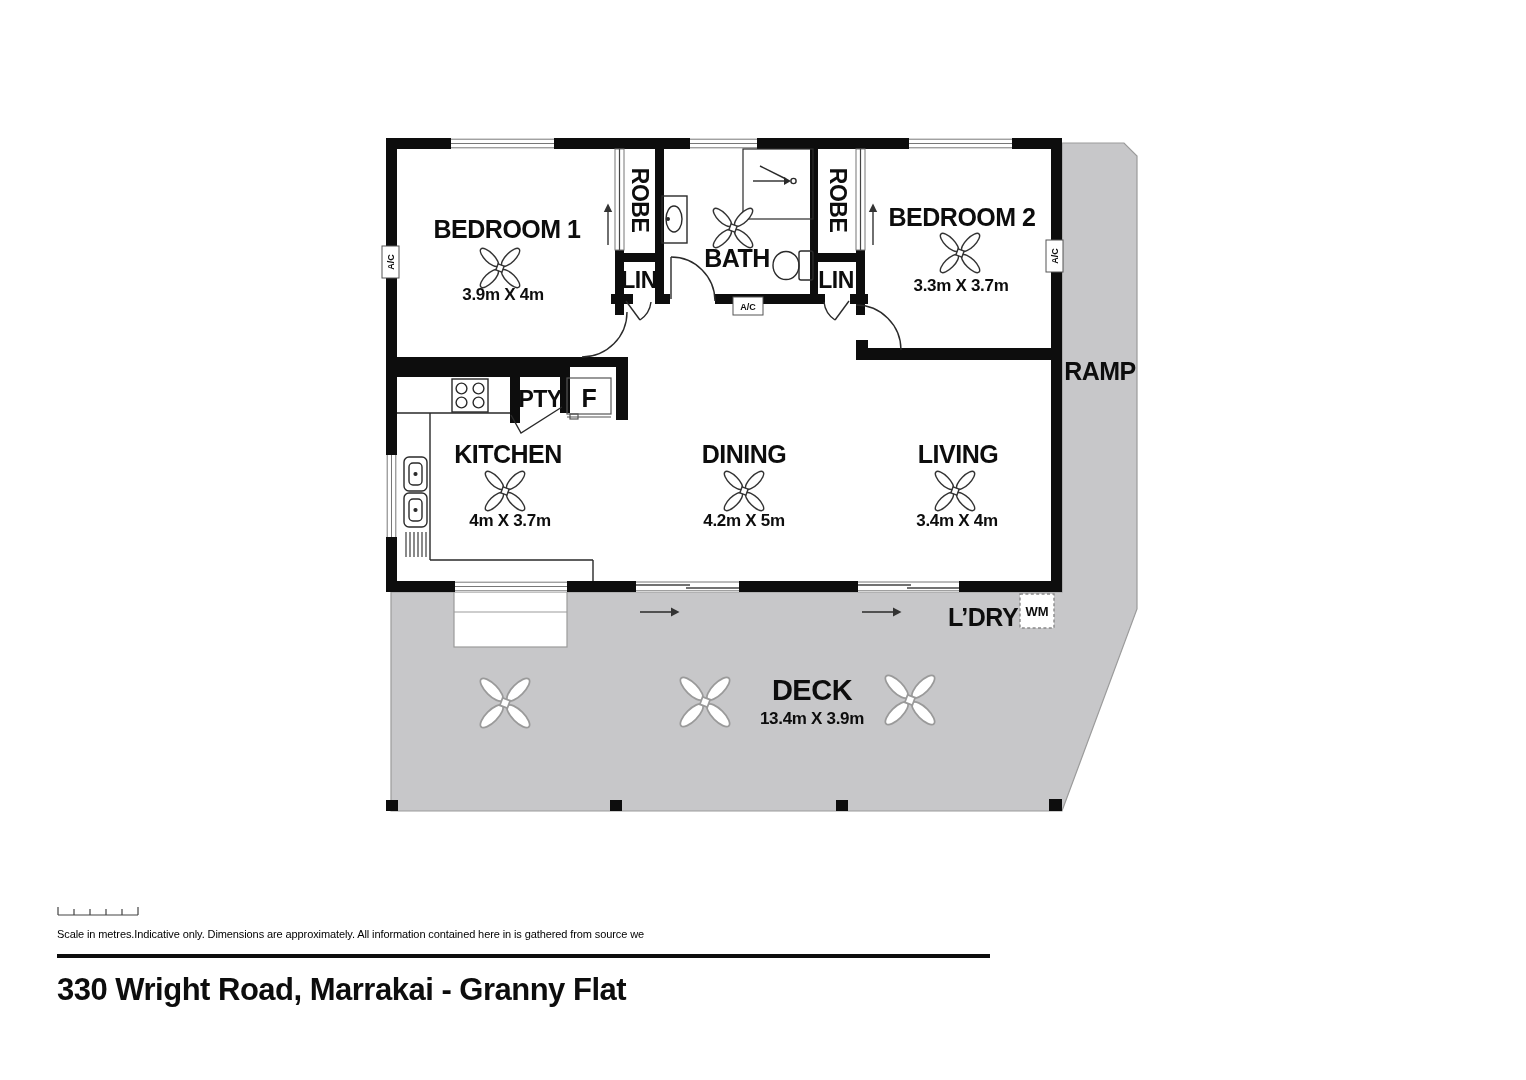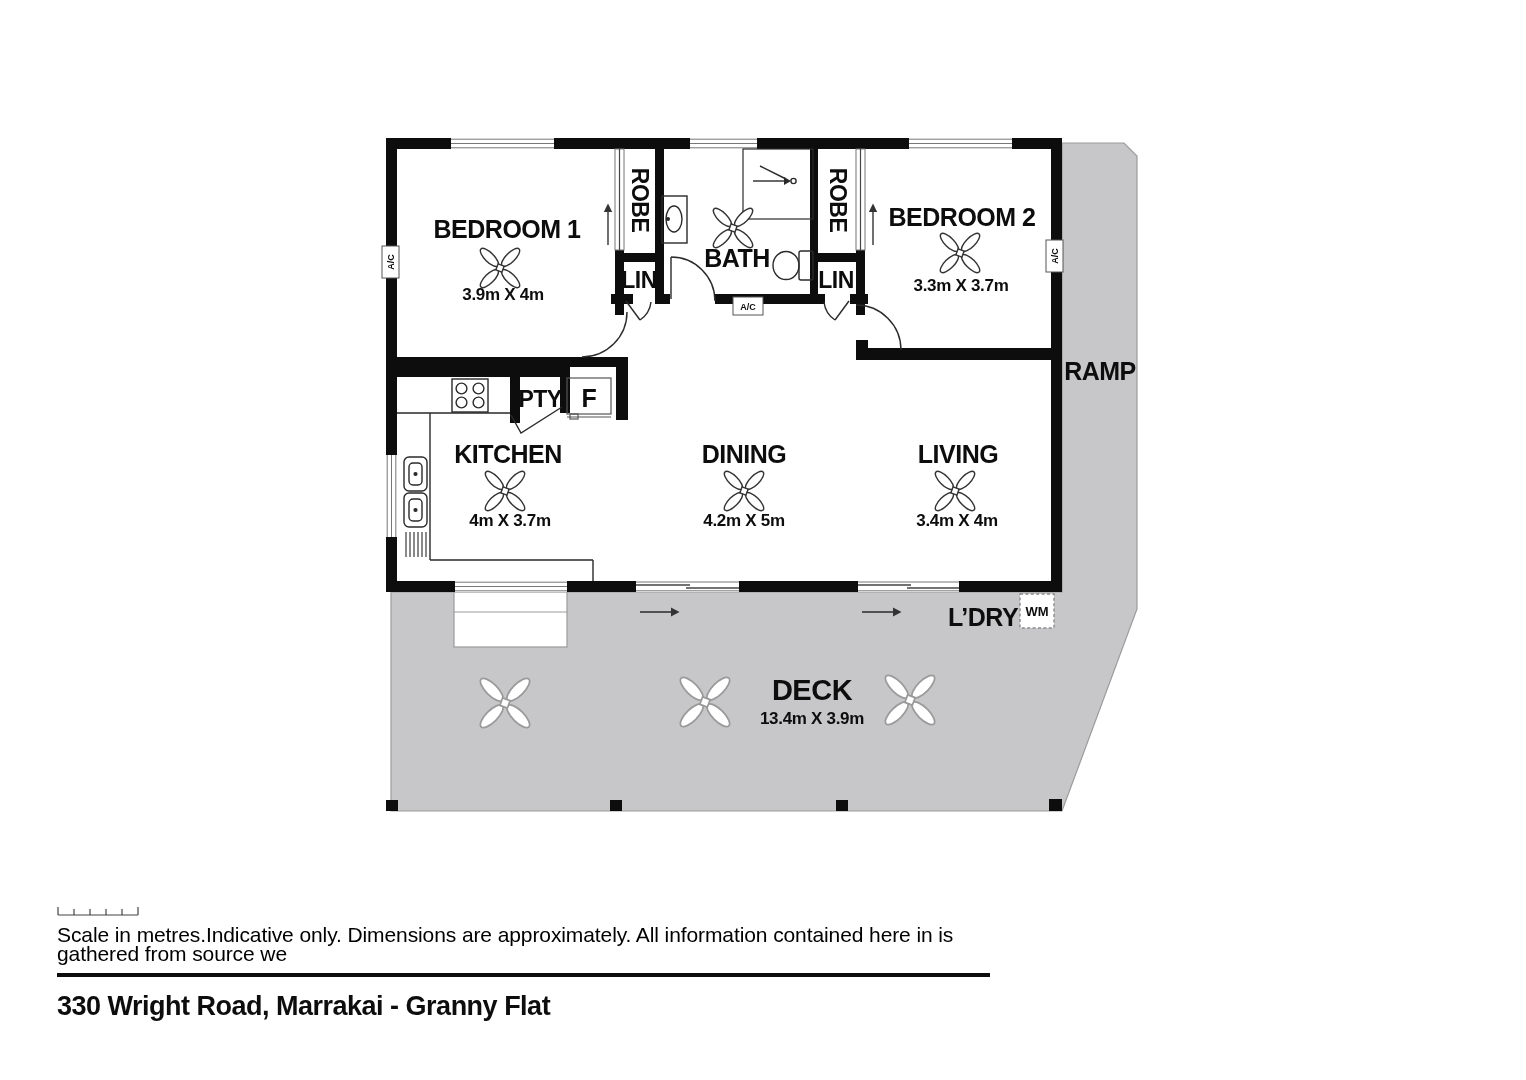--- a/index.html
+++ b/index.html
@@ -9,23 +9,23 @@
   svg text{fill:#0d0d0d;}
   .room-name{font-family:"Liberation Sans",sans-serif;font-weight:700;font-size:25px;letter-spacing:-0.5px;}
   .room-dims{font-family:"Liberation Sans",sans-serif;font-weight:700;font-size:17px;letter-spacing:-0.3px;}
   .small-room{font-family:"Liberation Sans",sans-serif;font-weight:700;font-size:23px;letter-spacing:-0.5px;}
   .deck-name{font-family:"Liberation Sans",sans-serif;font-weight:700;font-size:29px;letter-spacing:-0.5px;}
   .outside-label{font-family:"Liberation Sans",sans-serif;font-weight:700;font-size:25px;letter-spacing:-0.5px;}
   .tiny-label{font-family:"Liberation Sans",sans-serif;font-weight:700;font-size:13px;}
   .ac-label{font-family:"Liberation Sans",sans-serif;font-weight:700;font-size:9px;}
   .footer{position:absolute;left:57px;top:903px;width:1412px;}
   .scalebar{position:relative;display:block;}
-  .disclaimer{margin-top:8px;font-size:21px;line-height:19px;color:#000;letter-spacing:-0.1px;max-width:940px;}
+  .disclaimer{margin-top:8px;font-size:11px;line-height:19px;color:#000;letter-spacing:-0.1px;max-width:940px;}
   .rule{margin-top:10px;width:933px;height:4px;background:#0d0d0d;}
-  .plan-title{margin:14px 0 0 0;font-size:27px;font-weight:700;letter-spacing:-0.5px;color:#0d0d0d;}
+  .plan-title{margin:14px 0 0 0;font-size:31px;font-weight:700;letter-spacing:-0.5px;color:#0d0d0d;}
 </style>
 </head>
 <body>
 
 <div class="stage">
 <svg width="1526" height="1080" viewBox="0 0 1526 1080">
   <defs>
     <g id="fan">
       <g stroke="currentColor" stroke-width="1.4" fill="#ffffff">
         <g transform="rotate(45)">

